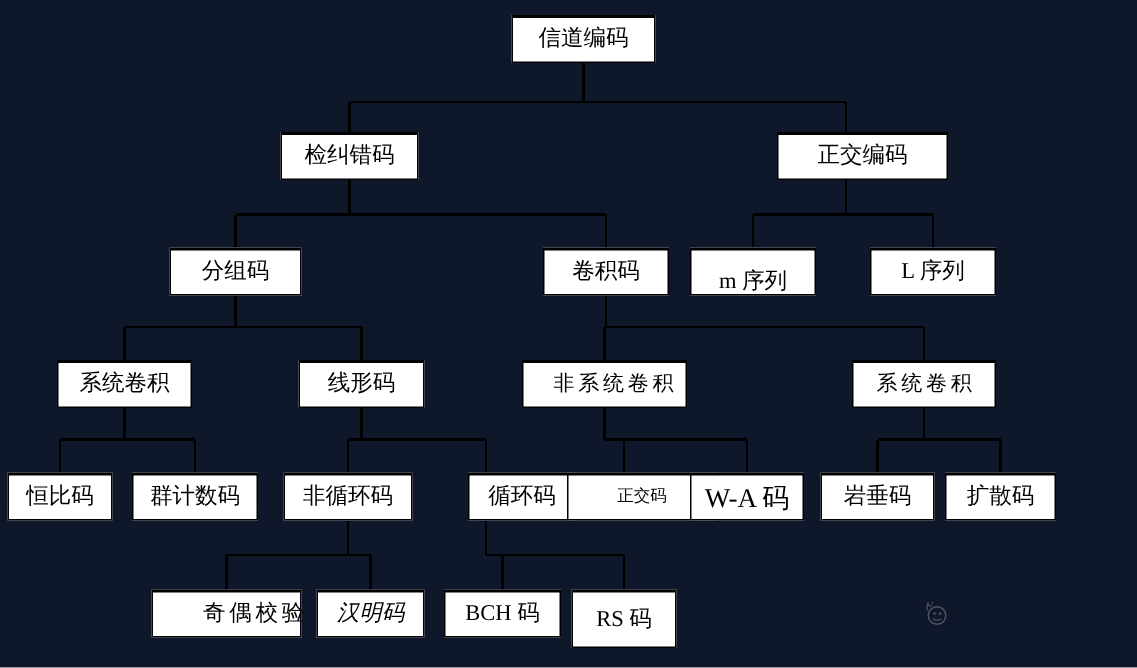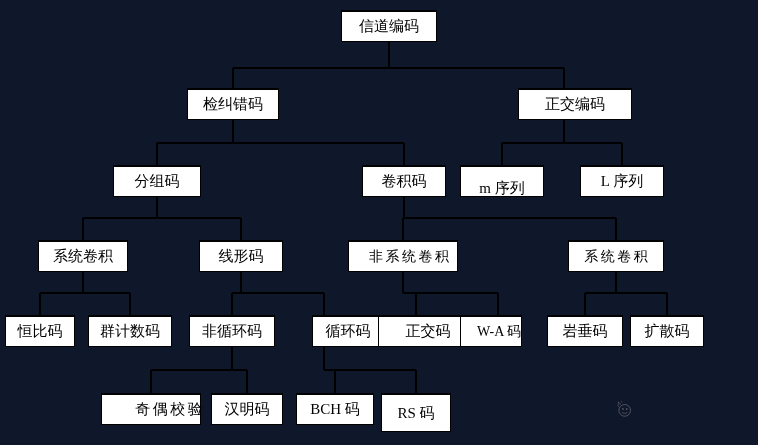--- a/index.html
+++ b/index.html
@@ -156,36 +156,36 @@
       </div>
       <div class="node" style="left: 88px; top: 315px; width: 84px; height: 32px; font-size: 15px;">
         <span class="node-label">群计数码</span>
       </div>
       <div class="node" style="left: 189px; top: 315px; width: 86px; height: 32px; font-size: 15px;">
         <span class="node-label">非循环码</span>
       </div>
       <div class="node" style="left: 288px; top: 315px; width: 72px; height: 32px; font-size: 15px; margin-left: 24px;">
         <span class="node-label">循环码</span>
       </div>
-      <div class="node" style="left: 378px; top: 315px; width: 100px; height: 32px; font-size: 15px;">
+      <div class="node" style="left: 378px; top: 315px; width: 100px; height: 32px; font-size: 11px;">
         <span class="node-label">正交码</span>
       </div>
-      <div class="node" style="left: 460px; top: 315px; width: 62px; height: 32px; font-size: 14px; justify-content: flex-end;">
+      <div class="node" style="left: 460px; top: 315px; width: 76px; height: 32px; font-size: 18px;">
         <span class="node-label">W-A 码</span>
       </div>
       <div class="node" style="left: 547px; top: 315px; width: 76px; height: 32px; font-size: 15px;">
         <span class="node-label">岩垂码</span>
       </div>
       <div class="node" style="left: 630px; top: 315px; width: 74px; height: 32px; font-size: 15px;">
         <span class="node-label">扩散码</span>
       </div>
       <div class="node spaced" style="left: 101px; top: 393px; width: 100px; height: 32px; font-size: 15px; padding-left: 36px;">
         <span class="node-label">奇偶校验</span>
       </div>
-      <div class="node" style="left: 211px; top: 393px; width: 72px; height: 32px; font-size: 15px;">
+      <div class="node" style="left: 211px; top: 393px; width: 72px; height: 32px; font-size: 15px; font-style: italic;">
         <span class="node-label">汉明码</span>
       </div>
       <div class="node" style="left: 296px; top: 393px; width: 78px; height: 32px; font-size: 15px;">
         <span class="node-label">BCH 码</span>
       </div>
       <div class="node" style="left: 381px; top: 393px; width: 70px; height: 39px; font-size: 15px;">
         <span class="node-label">RS 码</span>
       </div>
     </div>
 

